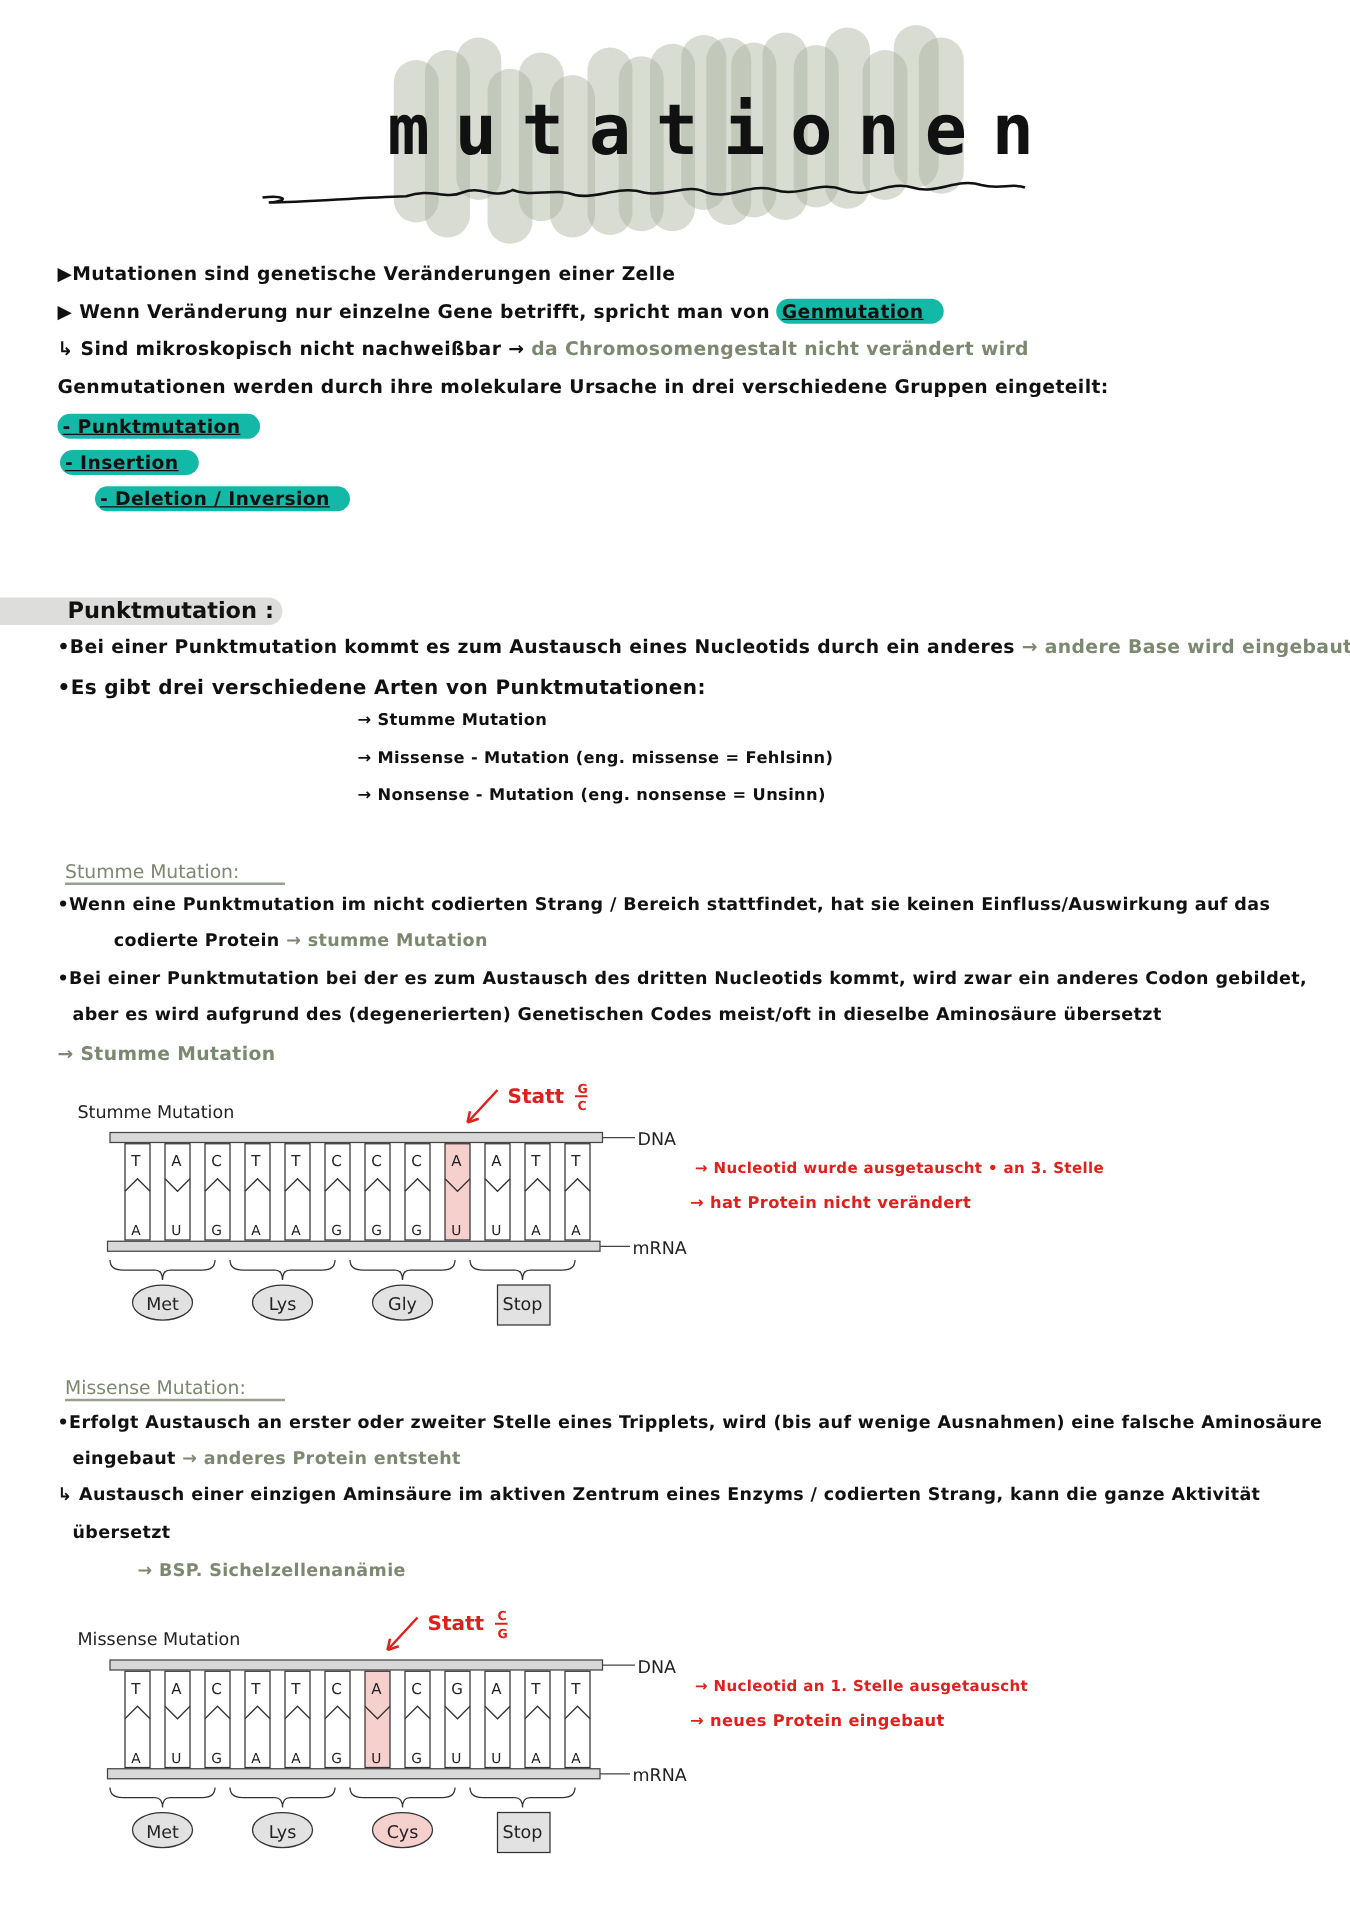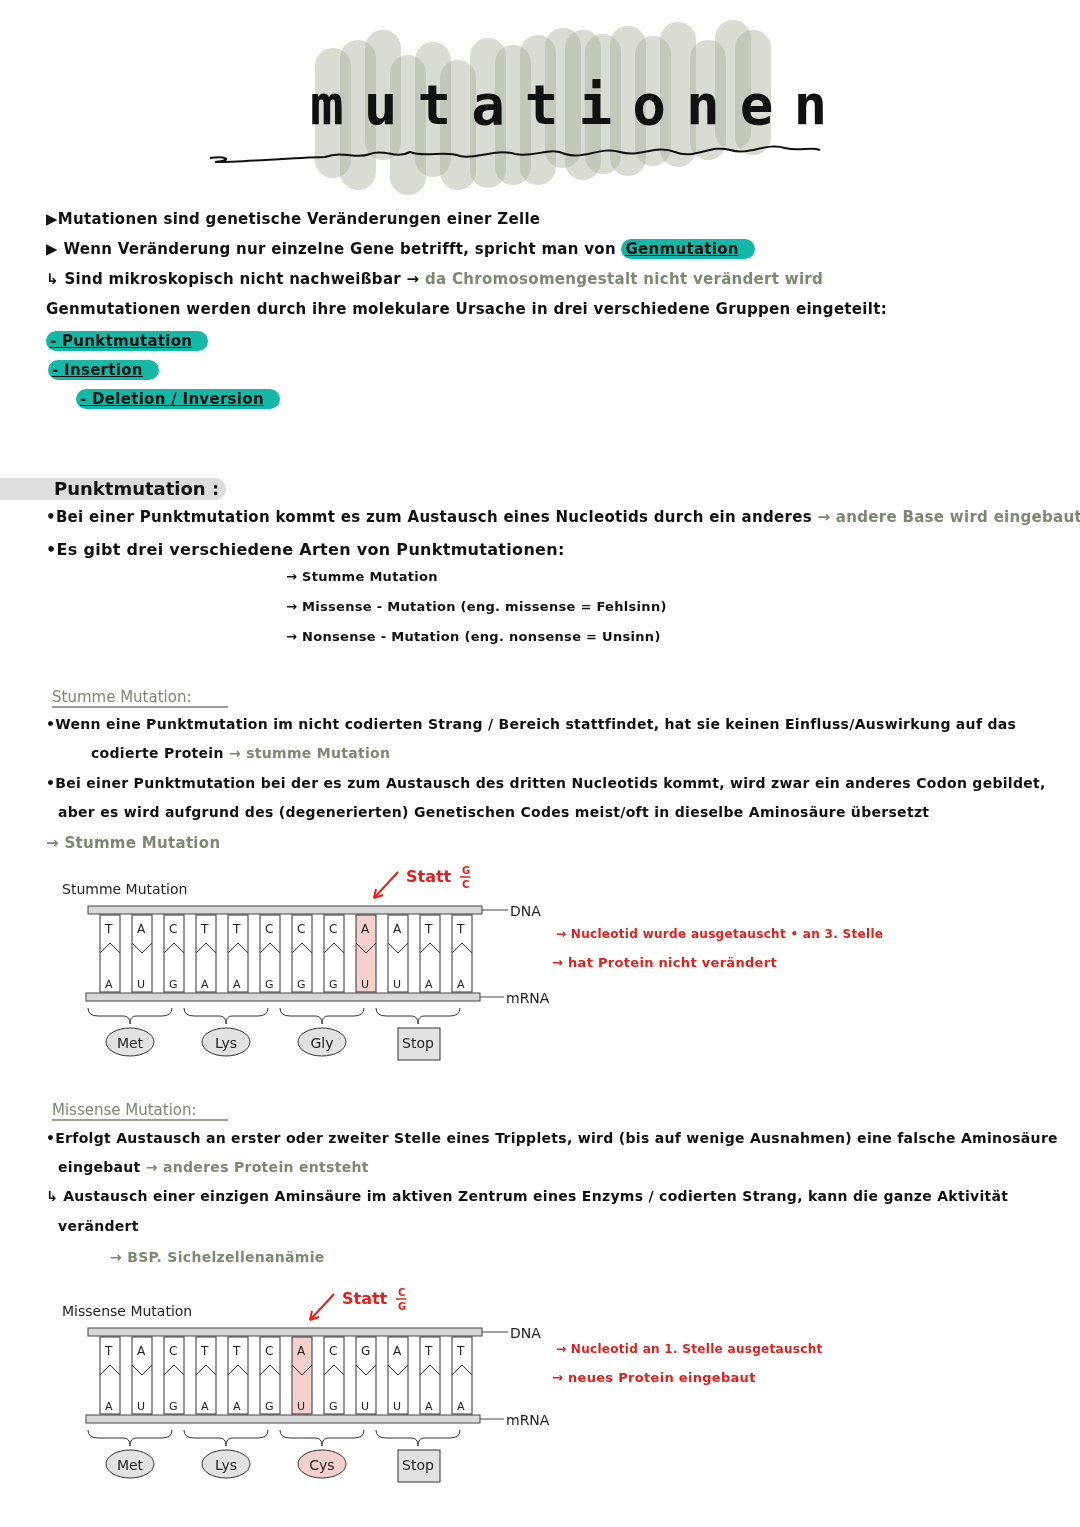--- a/index.html
+++ b/index.html
@@ -178,21 +178,21 @@
 <div class="abs txt red" style="left:556px; top:927px; font-size:12px;">→ Nucleotid wurde ausgetauscht • an 3. Stelle</div>
 <div class="abs txt red" style="left:552px; top:955px; font-size:13px;text-align:right;">→ hat Protein nicht verändert</div>
 
 <div class="abs subhead" style="left:52px; top:1101px;">Missense Mutation:</div>
 <div class="abs txt" style="left:46px; top:1130px; font-size:14px;">•Erfolgt Austausch an erster oder zweiter Stelle eines Tripplets, wird (bis auf wenige Ausnahmen) eine falsche Aminosäure</div>
 <div class="abs txt" style="left:58px; top:1159px; font-size:14px;">
   <span>eingebaut</span>
   <span class="gray">→ anderes Protein entsteht</span>
 </div>
 <div class="abs txt" style="left:46px; top:1188px; font-size:14px;">↳ Austausch einer einzigen Aminsäure im aktiven Zentrum eines Enzyms / codierten Strang, kann die ganze Aktivität</div>
-<div class="abs txt" style="left:58px; top:1218px; font-size:14px;">verändert</div>
+<div class="abs txt" style="left:58px; top:1218px; font-size:14px;">übersetzt</div>
 <div class="abs txt gray" style="left:110px; top:1249px; font-size:14px;">→ BSP. Sichelzellenanämie</div>
 
 <div class="diagram" id="diagram-missense" style="left:58px; top:1280px;"><svg width="500" height="215" viewBox="0 0 500 215">
       <text x="4" y="36" font-size="14" fill="#222">Missense Mutation</text>
       <path d="M276,14 L252,40" stroke="#e0201c" stroke-width="2" fill="none"></path>
       <path d="M252,40 l2,-9 M252,40 l9,-3" stroke="#e0201c" stroke-width="2" fill="none"></path>
       <text x="284" y="24" font-size="16" font-weight="bold" fill="#e0201c">Statt</text>
       <text x="340" y="16" font-size="10" font-weight="bold" fill="#e0201c">C</text>
       <line x1="338" y1="19" x2="348" y2="19" stroke="#e0201c" stroke-width="1.5"></line>
       <text x="340" y="30" font-size="10" font-weight="bold" fill="#e0201c">G</text>

